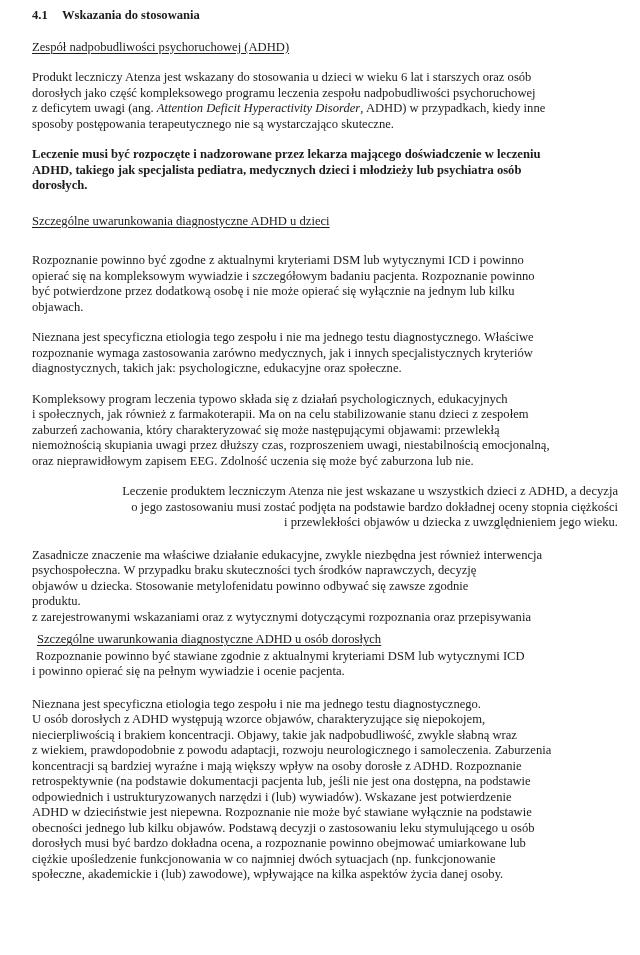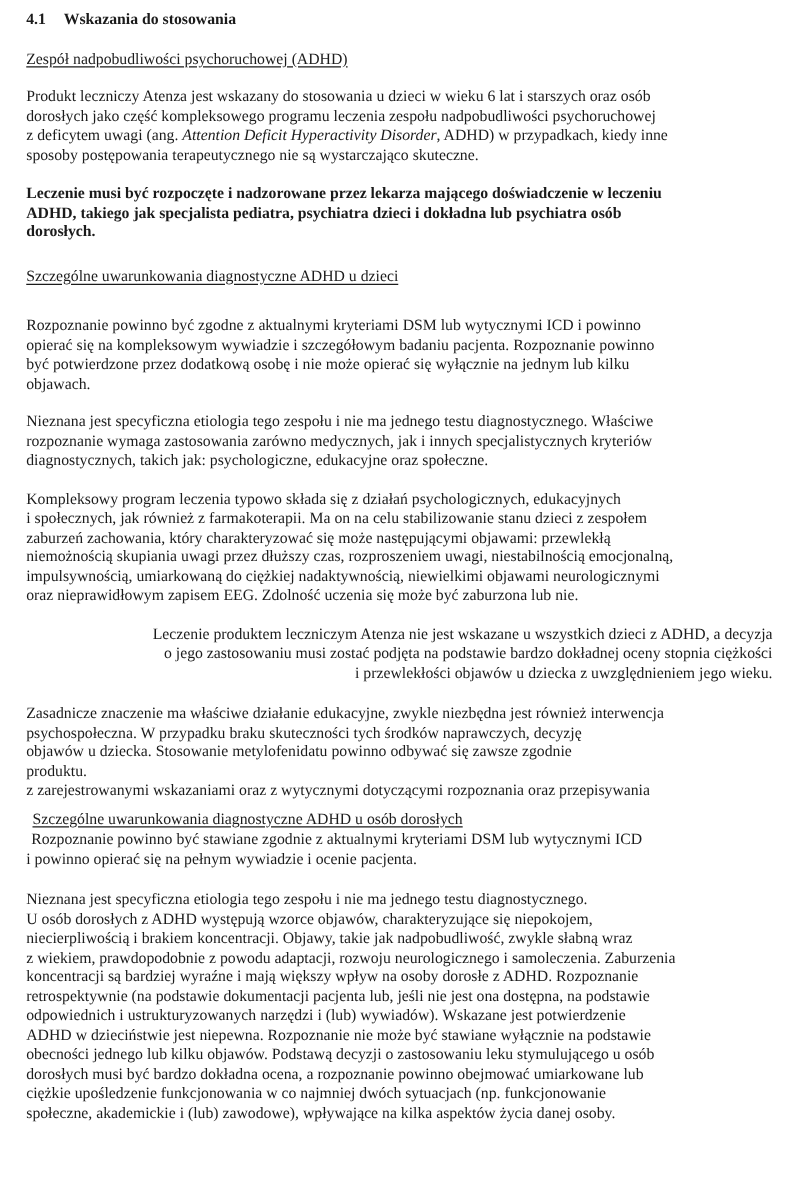--- a/index.html
+++ b/index.html
@@ -10,21 +10,21 @@
   .page {
     position: relative;
     width: 640px;
     height: 955px;
     box-sizing: border-box;
     background: #ffffff;
     color: #1b1b1b;
     font-family: "Liberation Serif", "DejaVu Serif", serif;
     font-size: 12.6px;
     line-height: 15.5px;
-    padding: 8px 22px 0 21px;
+    padding: 8px 22px 0 32px;
     overflow: hidden;
   }
   .line {
     white-space: nowrap;
     height: 15.5px;
   }
   .h1 {
     font-weight: bold;
   }
   .h1 .h1-num {
@@ -54,21 +54,21 @@
         <div class="line"><span>Zespół nadpobudliwości psychoruchowej (ADHD)</span></div>
       </div>
       <div class="block p" style="margin-top: 15px;">
         <div class="line"><span>Produkt leczniczy Atenza jest wskazany do stosowania u dzieci w wieku 6 lat i starszych oraz osób</span></div>
         <div class="line"><span>dorosłych jako część kompleksowego programu leczenia zespołu nadpobudliwości psychoruchowej</span></div>
         <div class="line"><span>z deficytem uwagi (ang. </span><span class="seg-i">Attention Deficit Hyperactivity Disorder</span><span>, ADHD) w przypadkach, kiedy inne</span></div>
         <div class="line"><span>sposoby postępowania terapeutycznego nie są wystarczająco skuteczne.</span></div>
       </div>
       <div class="block p-bold" style="margin-top: 15px;">
         <div class="line"><span>Leczenie musi być rozpoczęte i nadzorowane przez lekarza mającego doświadczenie w leczeniu</span></div>
-        <div class="line"><span>ADHD, takiego jak specjalista pediatra, psychiatra dzieci i dokładna lub psychiatra osób</span></div>
+        <div class="line"><span>ADHD, takiego jak specjalista pediatra, medycznych dzieci i młodzieży lub psychiatra osób</span></div>
         <div class="line"><span>dorosłych.</span></div>
       </div>
       <div class="block underline" style="margin-top: 20px;">
         <div class="line"><span>Szczególne uwarunkowania diagnostyczne ADHD u dzieci</span></div>
       </div>
       <div class="block p" style="margin-top: 24px;">
         <div class="line"><span>Rozpoznanie powinno być zgodne z aktualnymi kryteriami DSM lub wytycznymi ICD i powinno</span></div>
         <div class="line"><span>opierać się na kompleksowym wywiadzie i szczegółowym badaniu pacjenta. Rozpoznanie powinno</span></div>
         <div class="line"><span>być potwierdzone przez dodatkową osobę i nie może opierać się wyłącznie na jednym lub kilku</span></div>
         <div class="line"><span>objawach.</span></div>
@@ -76,21 +76,20 @@
       <div class="block p" style="margin-top: 15px;">
         <div class="line"><span>Nieznana jest specyficzna etiologia tego zespołu i nie ma jednego testu diagnostycznego. Właściwe</span></div>
         <div class="line"><span>rozpoznanie wymaga zastosowania zarówno medycznych, jak i innych specjalistycznych kryteriów</span></div>
         <div class="line"><span>diagnostycznych, takich jak: psychologiczne, edukacyjne oraz społeczne.</span></div>
       </div>
       <div class="block p" style="margin-top: 15px;">
         <div class="line"><span>Kompleksowy program leczenia typowo składa się z działań psychologicznych, edukacyjnych</span></div>
         <div class="line"><span>i społecznych, jak również z farmakoterapii. Ma on na celu stabilizowanie stanu dzieci z zespołem</span></div>
         <div class="line"><span>zaburzeń zachowania, który charakteryzować się może następującymi objawami: przewlekłą</span></div>
         <div class="line"><span>niemożnością skupiania uwagi przez dłuższy czas, rozproszeniem uwagi, niestabilnością emocjonalną,</span></div>
-        <div class="line"><span>impulsywnością, umiarkowaną do ciężkiej nadaktywnością, niewielkimi objawami neurologicznymi</span></div>
         <div class="line"><span>oraz nieprawidłowym zapisem EEG. Zdolność uczenia się może być zaburzona lub nie.</span></div>
       </div>
       <div class="block p" style="margin-top: 15px; text-align: right;">
         <div class="line"><span>Leczenie produktem leczniczym Atenza nie jest wskazane u wszystkich dzieci z ADHD, a decyzja</span></div>
         <div class="line"><span>o jego zastosowaniu musi zostać podjęta na podstawie bardzo dokładnej oceny stopnia ciężkości</span></div>
         <div class="line"><span>i przewlekłości objawów u dziecka z uwzględnieniem jego wieku.</span></div>
       </div>
       <div class="block p" style="margin-top: 17px;">
         <div class="line"><span>Zasadnicze znaczenie ma właściwe działanie edukacyjne, zwykle niezbędna jest również interwencja</span></div>
         <div class="line"><span>psychospołeczna. W przypadku braku skuteczności tych środków naprawczych, decyzję</span></div>

